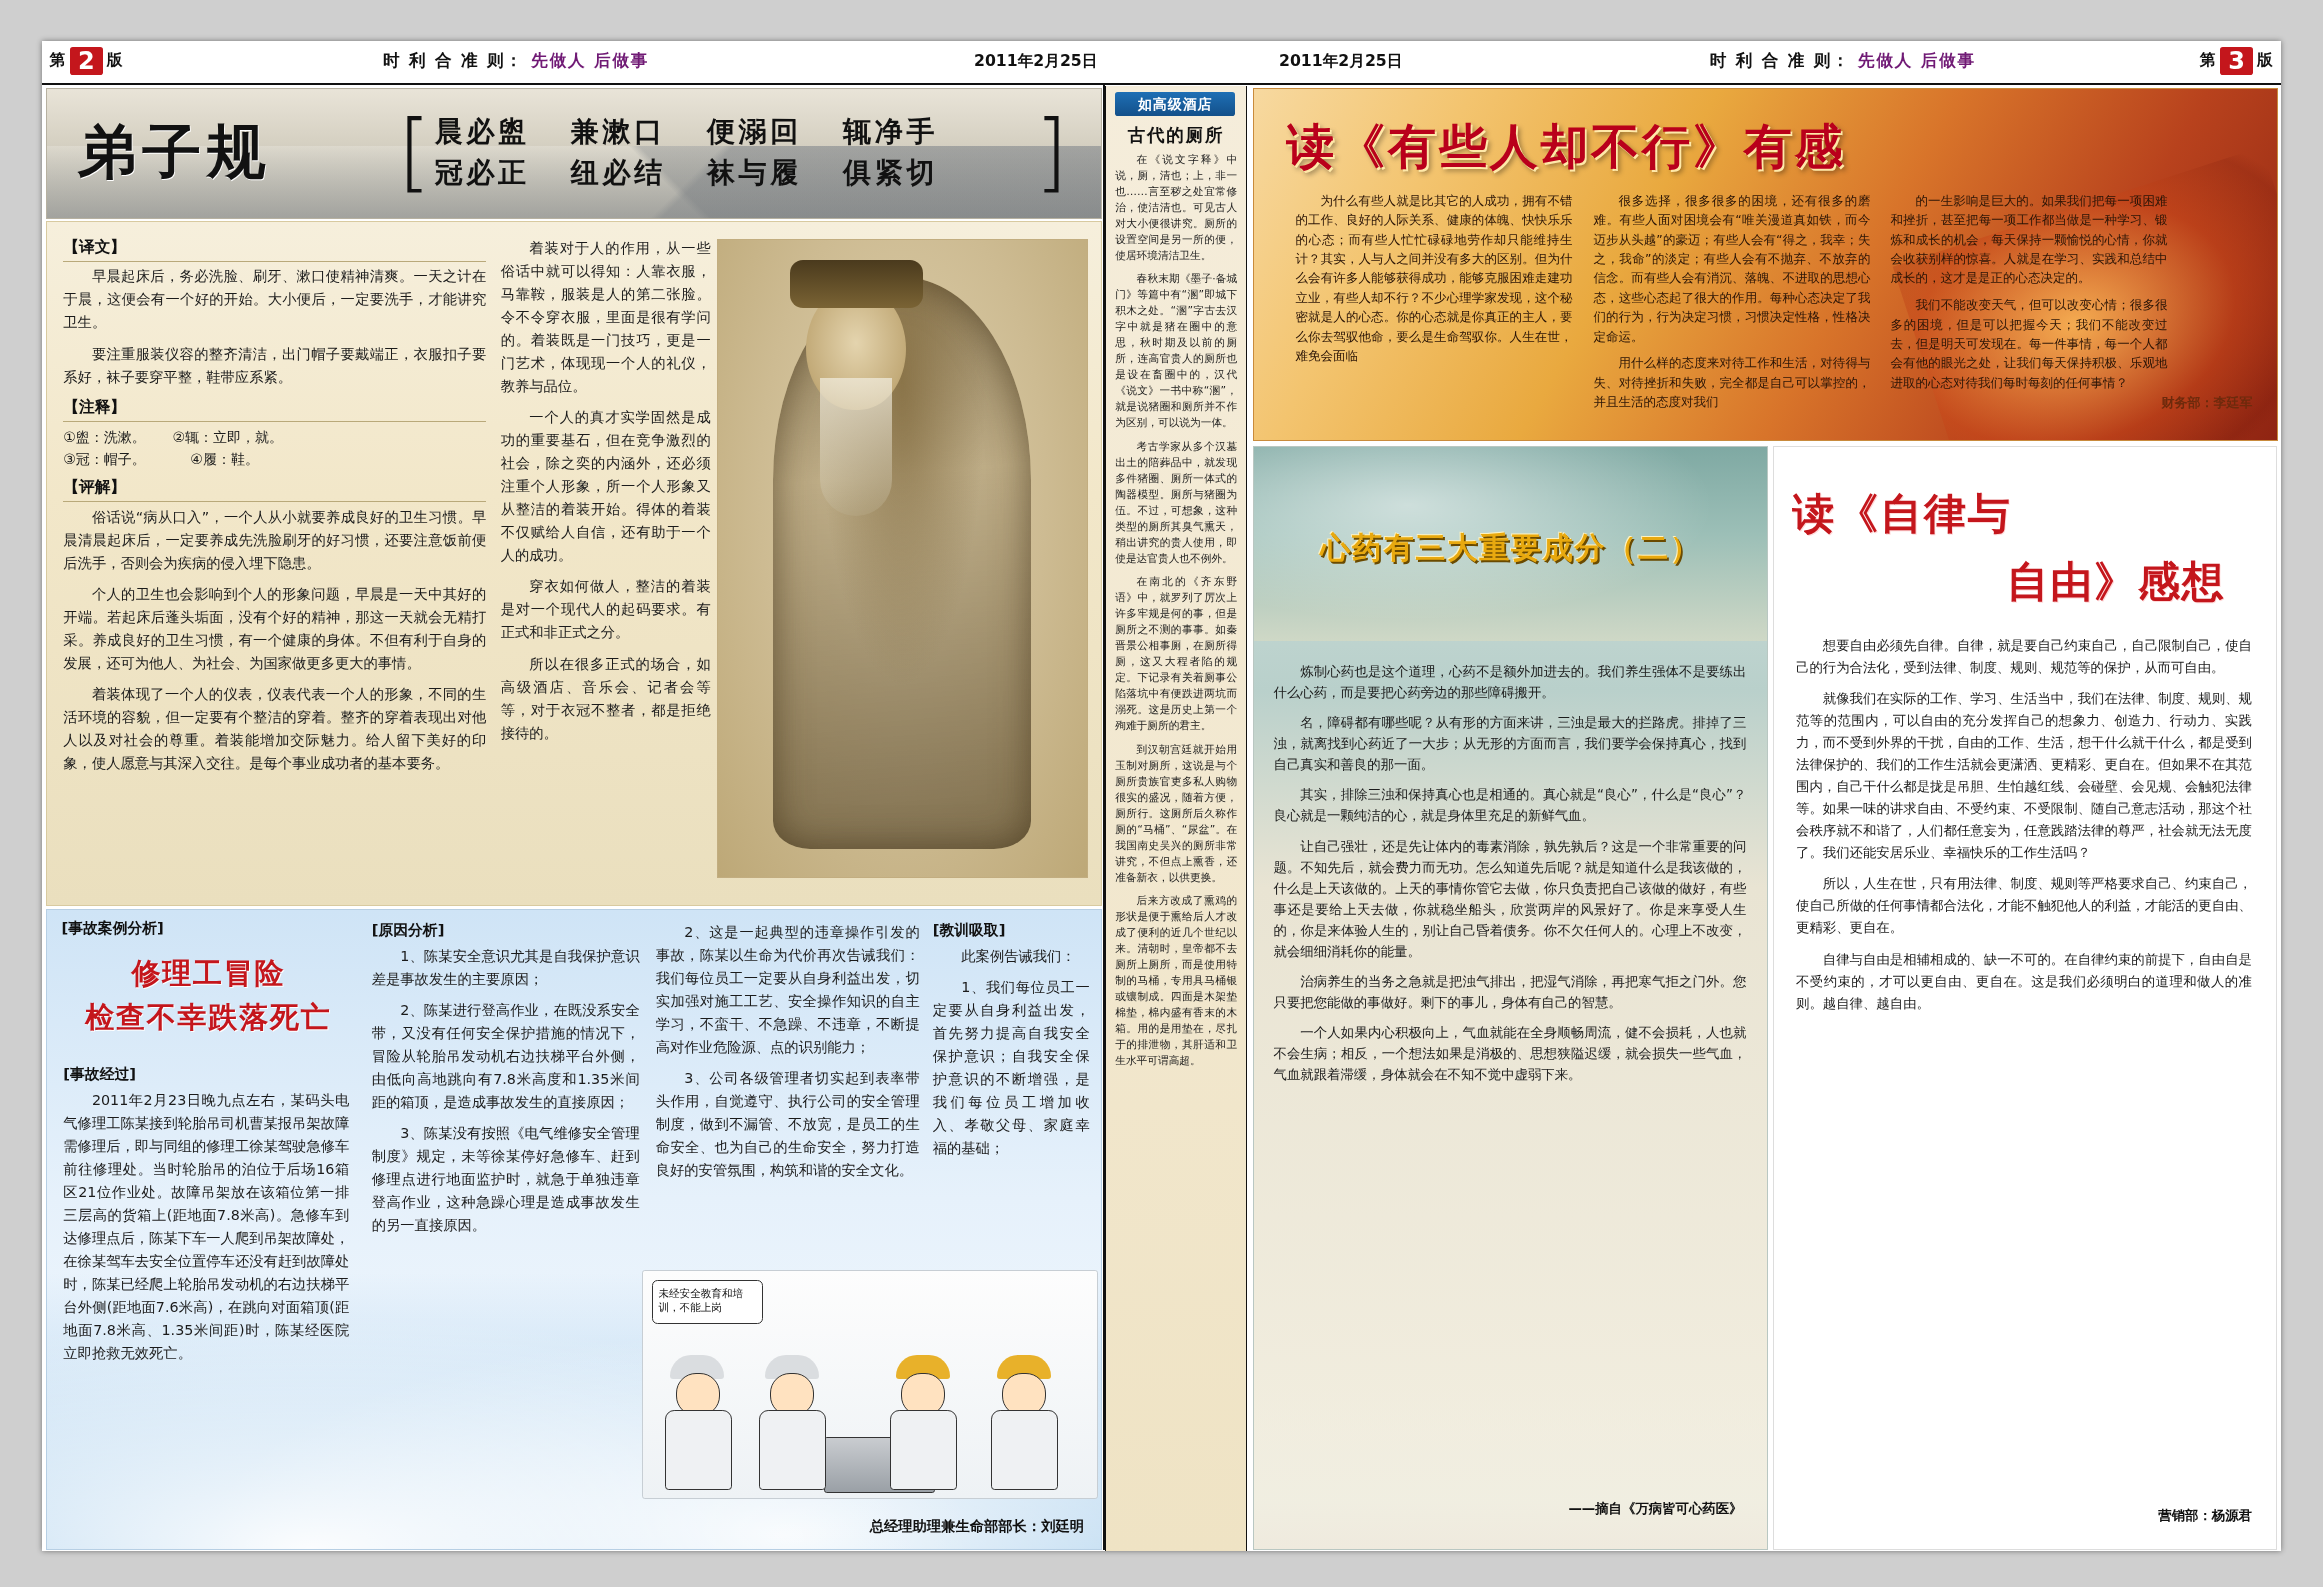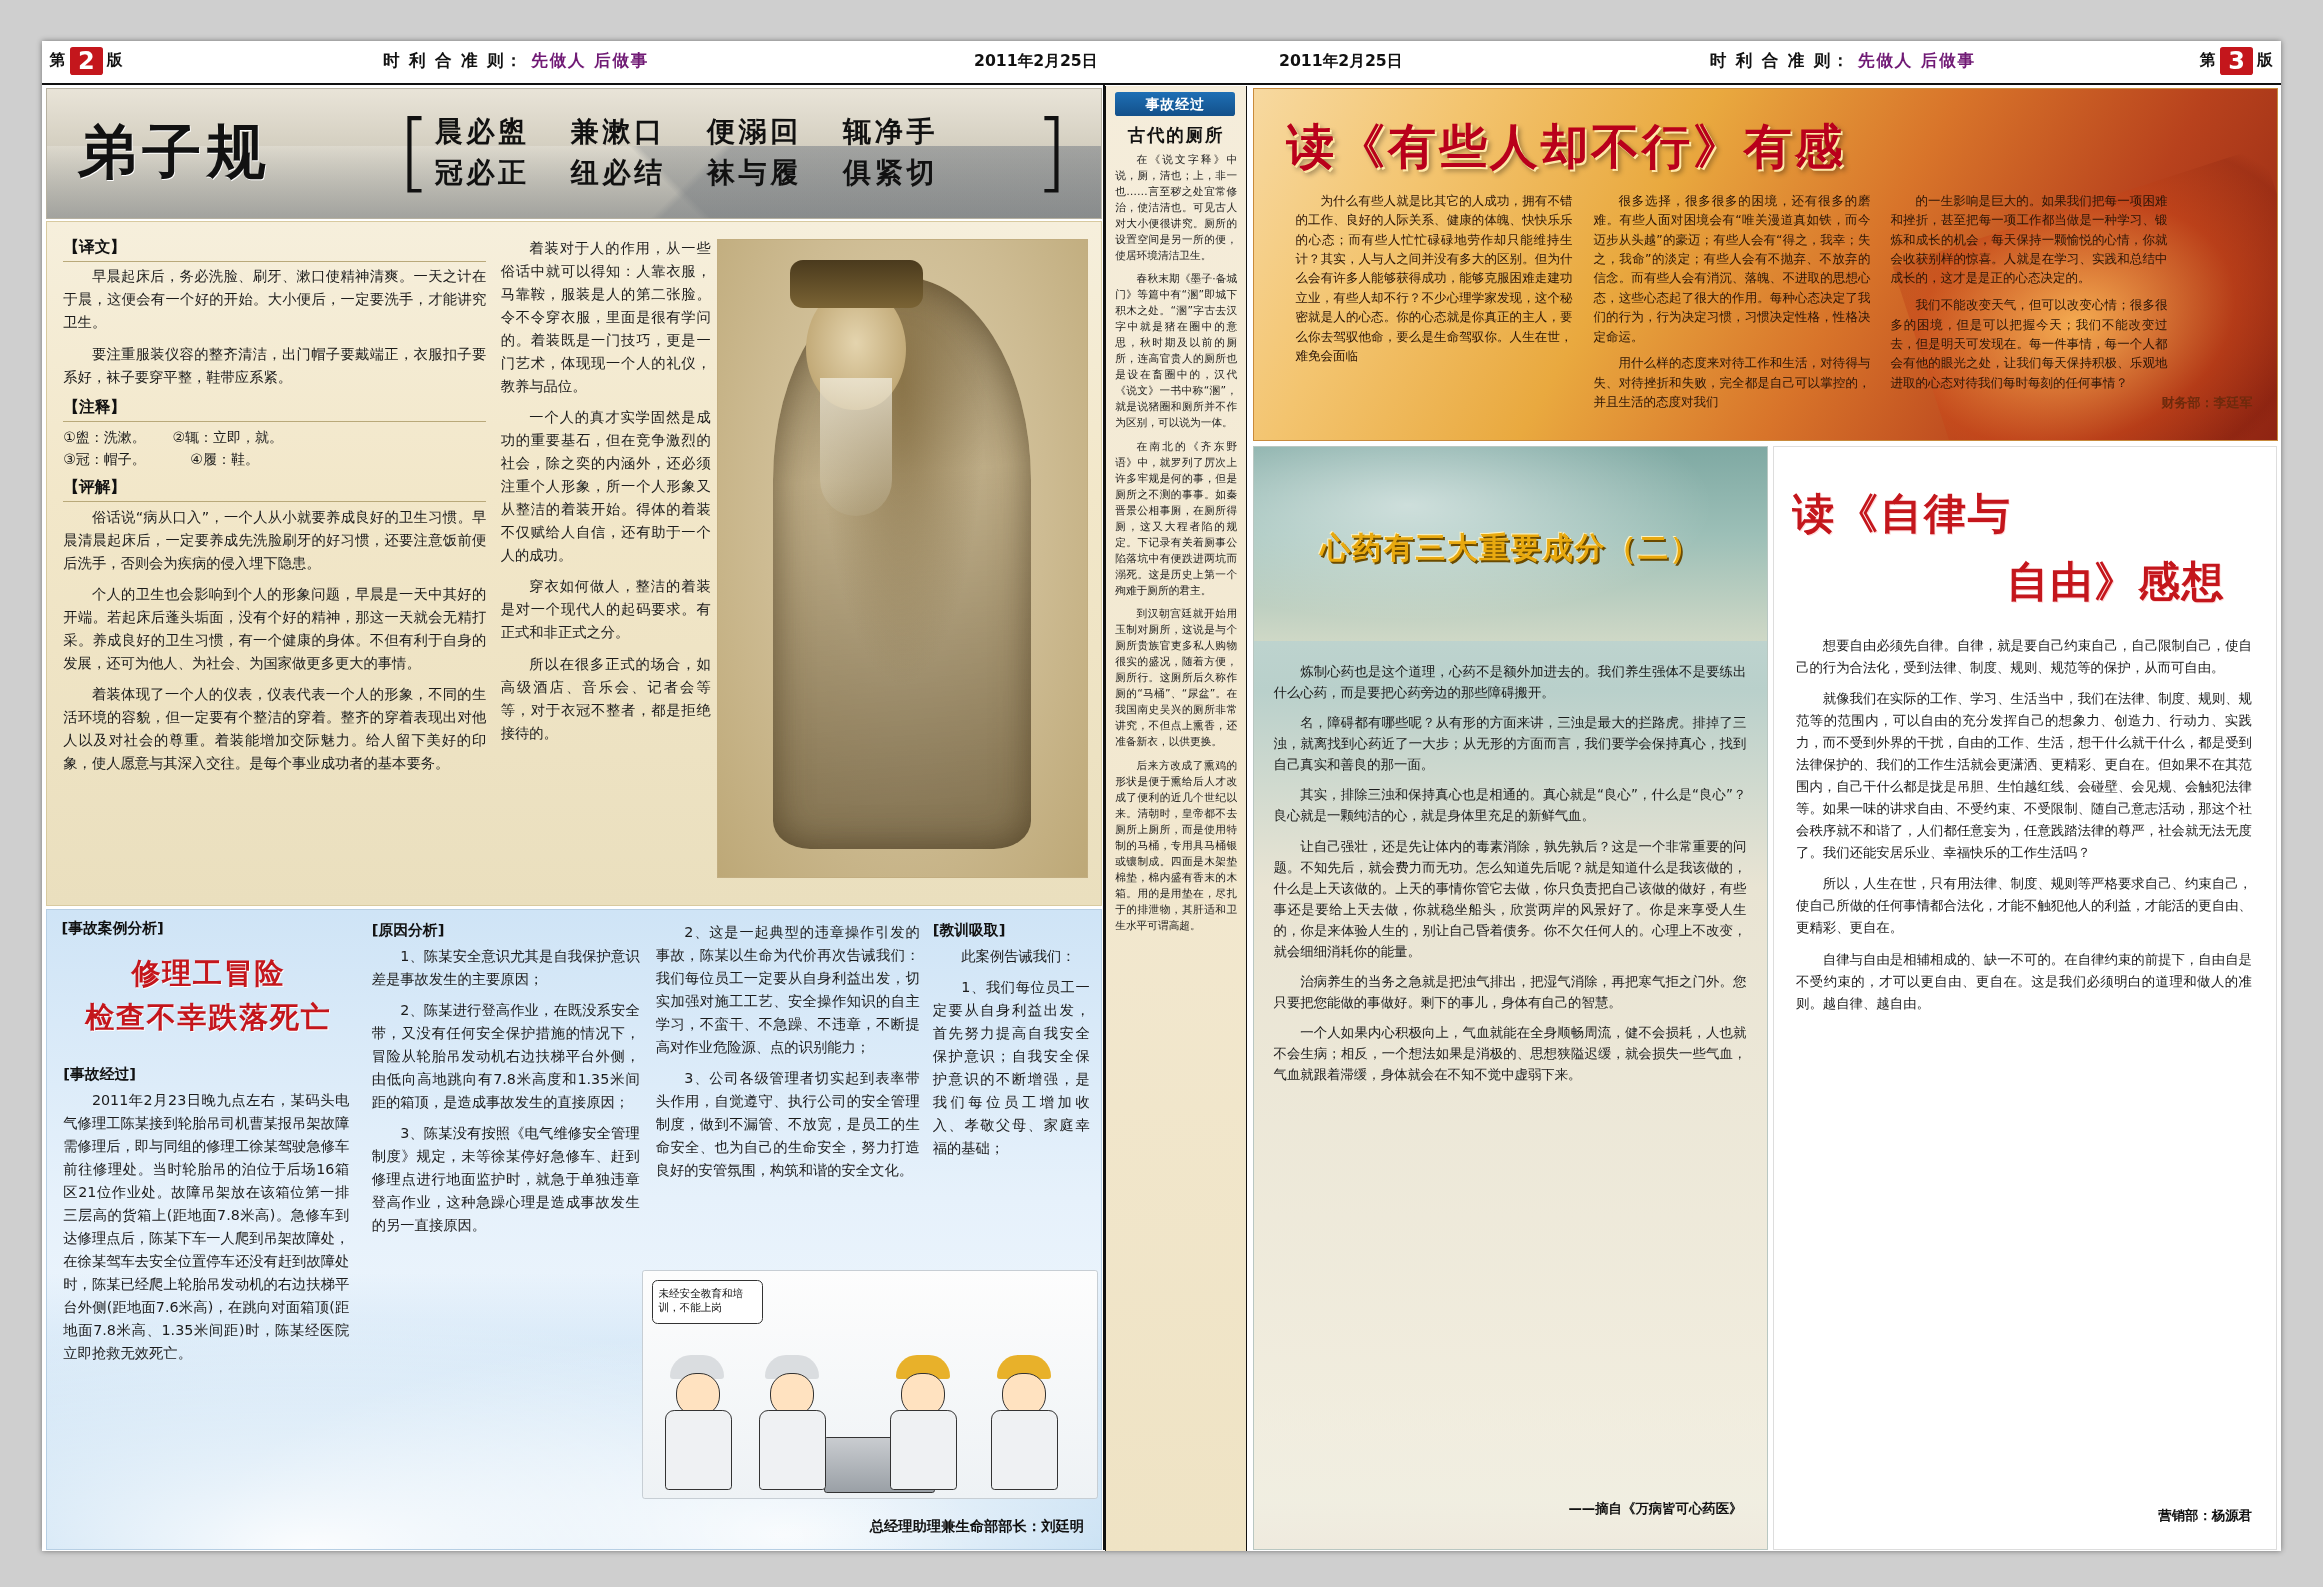--- a/index.html
+++ b/index.html
@@ -428,25 +428,26 @@
             <div class="face"></div>
             <div class="body"></div>
           </div>
         </div>
 
         <div class="case-sign">总经理助理兼生命部部长：刘廷明</div>
       </div>
     </div>
 
     <div class="cc">
-      <div class="cc-badge">事故经过</div>
+      <div class="cc-badge">如高级酒店</div>
       <div class="cc-title">古代的厕所</div>
       <div class="cc-body">
         <p>在《说文字释》中说，厕，清也；上，非一也……言至秽之处宜常修治，使洁清也。可见古人对大小便很讲究。厕所的设置空间是另一所的便，使居环境清洁卫生。</p>
         <p>春秋末期《墨子·备城门》等篇中有“溷”即城下积木之处。“溷”字古去汉字中就是猪在圈中的意思，秋时期及以前的厕所，连高官贵人的厕所也是设在畜圈中的，汉代《说文》一书中称“溷”，就是说猪圈和厕所并不作为区别，可以说为一体。</p>
+        <p>考古学家从多个汉墓出土的陪葬品中，就发现多件猪圈、厕所一体式的陶器模型。厕所与猪圈为伍。不过，可想象，这种类型的厕所其臭气熏天，稍出讲究的贵人使用，即使是达官贵人也不例外。</p>
         <p>在南北的《齐东野语》中，就罗列了厉次上许多牢规是何的事，但是厕所之不测的事事。如秦晋景公相事厕，在厕所得厕，这又大程者陷的规定。下记录有关着厕事公陷落坑中有便跌进两坑而溺死。这是历史上第一个殉难于厕所的君主。</p>
         <p>到汉朝宫廷就开始用玉制对厕所，这说是与个厕所贵族官吏多私人购物很实的盛况，随着方便，厕所行。这厕所后久称作厕的“马桶”、“尿盆”。在我国南史吴兴的厕所非常讲究，不但点上熏香，还准备新衣，以供更换。</p>
         <p>后来方改成了熏鸡的形状是便于熏给后人才改成了便利的近几个世纪以来。清朝时，皇帝都不去厕所上厕所，而是使用特制的马桶，专用具马桶银或镶制成。四面是木架垫棉垫，棉内盛有香末的木箱。用的是用垫在，尽扎于的排泄物，其肝适和卫生水平可谓高超。</p>
       </div>
     </div>
 
     <div class="rp">
 
       <div class="hero">
         <div class="hero-leaf"></div>

